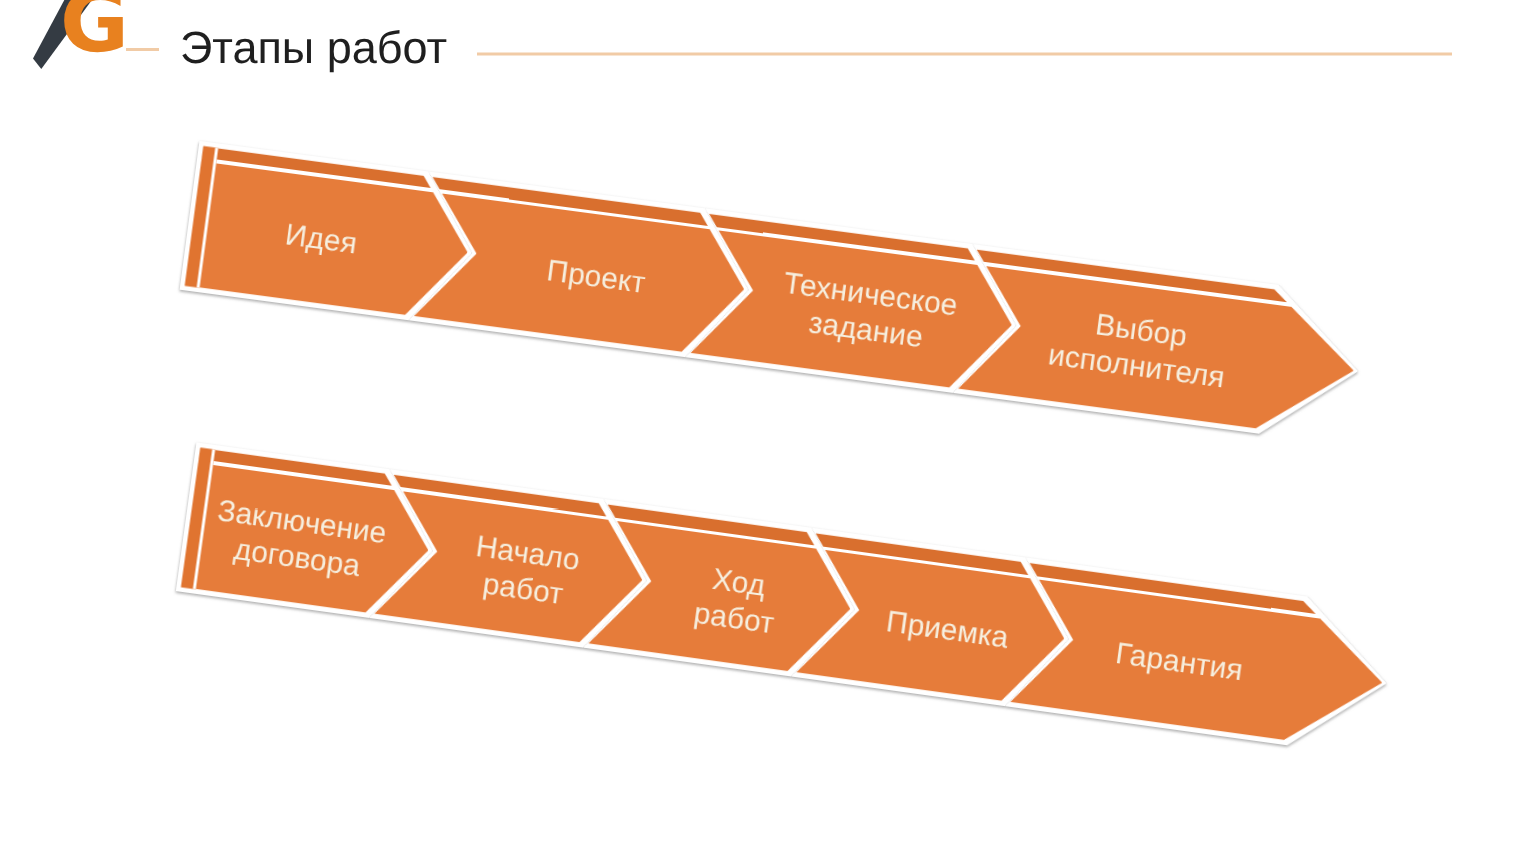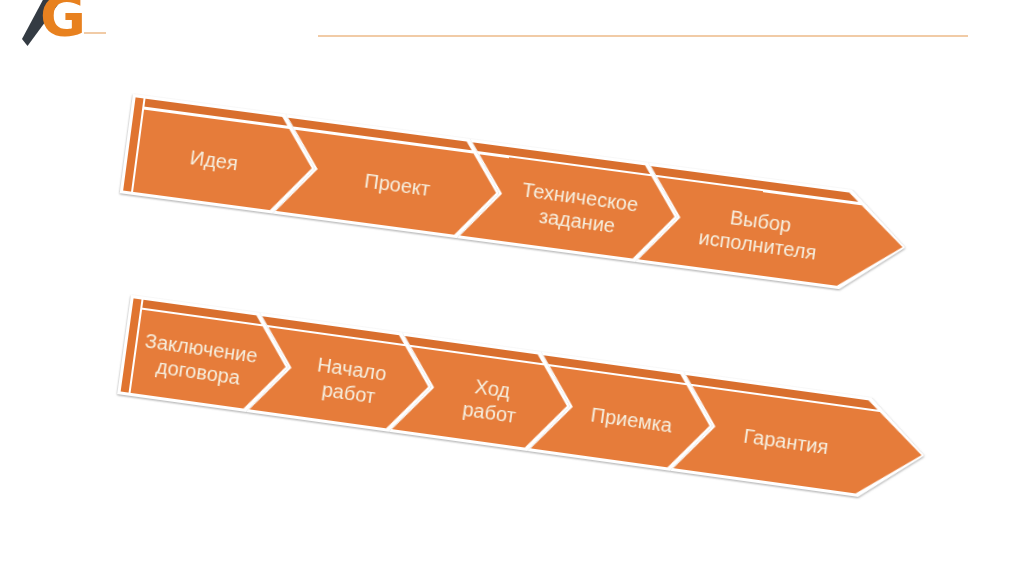--- a/index.html
+++ b/index.html
@@ -75,20 +75,21 @@
 </head>
 <body>
 
 <div class="slide">
 
   <div class="logo">
     <div class="logo-slash"></div>
     <div class="logo-g">G</div>
   </div>
   <div class="title-dash"></div>
+  <h1 class="slide-title">Этапы работ</h1>
   <div class="title-line"></div>
 
   <div class="chain chain1">
     <div class="seg first" style="width:190px">
       <div class="shape"></div>
       <div class="fill"></div>
       <div class="side"></div>
       <div class="label">
           <span>Идея</span>
         </div>

